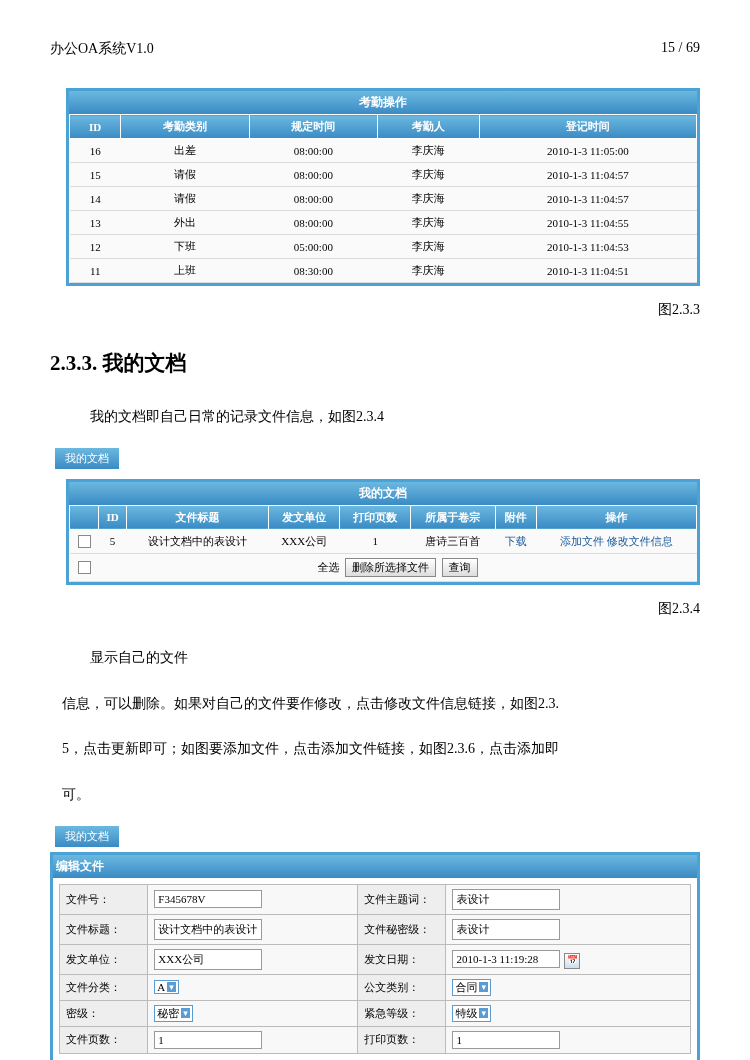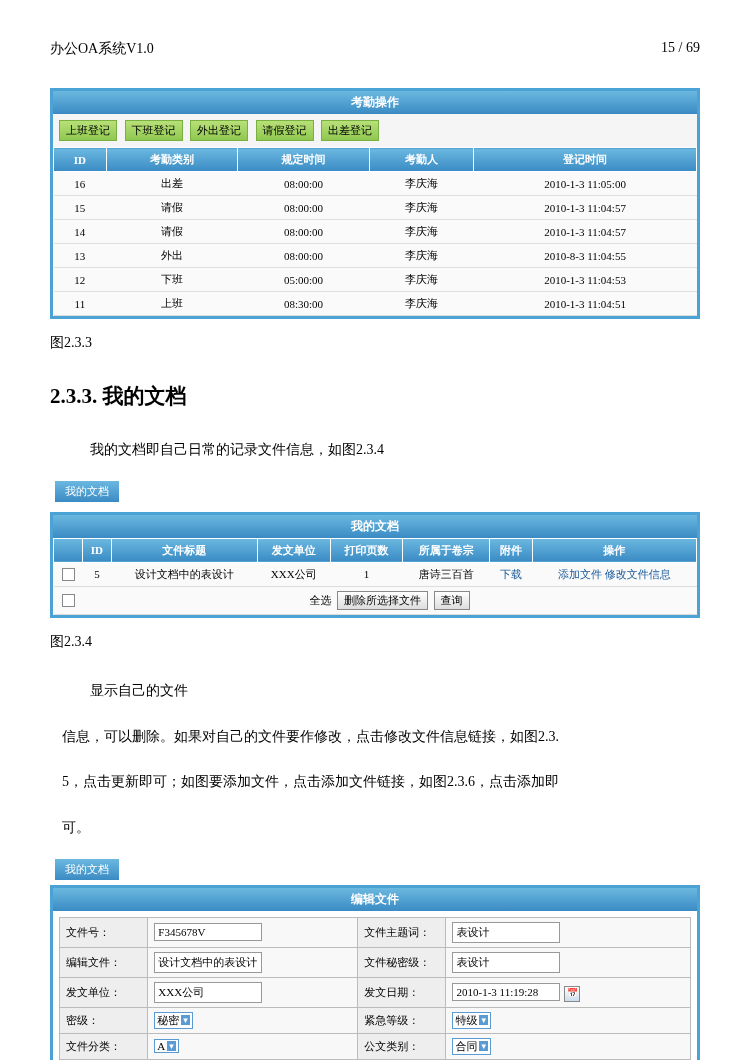--- a/index.html
+++ b/index.html
@@ -1,33 +1,33 @@
 <!DOCTYPE html>
 <html><head>
 <meta charset="utf-8">
 <style>
 body{margin:0;padding:40px 50px;font-family:SimSun,serif;font-size:14px;color:#000;background:#fff}
 .header{display:flex;margin-bottom:30px}
 .header-title{flex:1}
 .header-page{margin-left:36px}
-.panel{border:3px solid #4aa3d4;margin:10px 0 15px 0}
+.panel{border:3px solid #4aa3d4;margin:10px 0 15px 16px}
 .panel-title{background:linear-gradient(#6bb8e0,#3a8bc4);color:#fff;text-align:center;padding:3px;font-size:12px;font-weight:bold}
 .btn-row{padding:6px;background:#f5f5f5}
 .btn-g{display:inline-block;background:linear-gradient(#b8e078,#8fc850);border:1px solid #7ab040;padding:2px 6px;font-size:11px;margin-right:4px}
 .tbl{width:100%;border-collapse:collapse;font-size:11px}
 .tbl th{background:linear-gradient(#6bb8e0,#3a8bc4);color:#fff;padding:4px;border:1px solid #fff;font-weight:bold}
 .tbl td{padding:4px;border-bottom:1px solid #ddd;text-align:center;background:#fafafa}
-.caption{text-align:left;margin:10px 0 25px 0}
+.caption{text-align:right;margin:10px 0 25px 0}
 .section-heading{font-weight:bold;font-size:21px;margin:30px 0 25px 0}
 .body-text{margin:15px 12px;line-height:2.2;text-indent:2em}
 .tab{display:inline-block;background:linear-gradient(#6bb8e0,#3a8bc4);color:#fff;padding:3px 10px;font-size:11px;margin-left:5px}
 .small-btn{display:inline-block;border:1px solid #888;background:linear-gradient(#fff,#ddd);padding:1px 6px;font-size:11px}
 .link-text{color:#1a5a9a}
 .form-panel{border:3px solid #4aa3d4;margin-top:5px}
-.form-title{background:linear-gradient(#6bb8e0,#3a8bc4);color:#fff;text-align:center;padding:3px;font-size:12px;font-weight:bold}
+.form-title{background:linear-gradient(#6bb8e0,#3a8bc4);color:#fff;padding:3px;font-size:12px;font-weight:bold}
 .form-body{padding:6px}
 .form-tbl{width:100%;border-collapse:collapse;font-size:11px}
 .form-tbl td{border:1px solid #bbb;padding:4px 6px;background:#f8f8f8}
 .form-tbl td.lbl{background:#eee;width:14%}
 .inp{border:1px solid #999;background:#fff;padding:2px 3px;font-size:11px;min-width:100px;display:inline-block}
 .sel{border:1px solid #5a9bd4;background:#fff;padding:0 2px;font-size:11px;display:inline-flex;align-items:center}
 .sel-arrow{background:#5a9bd4;color:#fff;padding:0 2px;margin-left:2px;font-size:9px}
 .cal-icon{display:inline-block;width:14px;height:14px;border:1px solid #888;background:linear-gradient(#fff,#cde);margin-left:4px;vertical-align:middle;font-size:9px;text-align:center;line-height:12px}
 .cb{display:inline-block;width:11px;height:11px;border:1px solid #888;background:#fff;vertical-align:middle}
 </style>
@@ -35,27 +35,20 @@
 <body>
 
 
 <div class="header">
  <span class="header-title">办公OA系统V1.0</span>
  <span class="header-page">15 / 69</span>
 </div>
 
 <div class="panel">
  <div class="panel-title">考勤操作</div>
- <div class="btn-row">
-  <span class="btn-g">上班登记</span>
-  <span class="btn-g">下班登记</span>
-  <span class="btn-g">外出登记</span>
-  <span class="btn-g">请假登记</span>
-  <span class="btn-g">出差登记</span>
- </div>
  <table class="tbl">
   <tbody>
         <tr>
    <th>ID</th>
    <th>考勤类别</th>
    <th>规定时间</th>
    <th>考勤人</th>
    <th>登记时间</th>
   </tr>
   <tr>
@@ -77,21 +70,21 @@
           <td>请假</td>
           <td>08:00:00</td>
           <td>李庆海</td>
           <td>2010-1-3 11:04:57</td>
         </tr>
   <tr>
           <td>13</td>
           <td>外出</td>
           <td>08:00:00</td>
           <td>李庆海</td>
-          <td>2010-8-3 11:04:55</td>
+          <td>2010-1-3 11:04:55</td>
         </tr>
   <tr>
           <td>12</td>
           <td>下班</td>
           <td>05:00:00</td>
           <td>李庆海</td>
           <td>2010-1-3 11:04:53</td>
         </tr>
   <tr>
           <td>11</td>
@@ -157,52 +150,52 @@
  <div class="form-body">
   <table class="form-tbl">
    <tbody>
           <tr>
     <td class="lbl">文件号：</td>
     <td><span class="inp">F345678V</span></td>
     <td class="lbl">文件主题词：</td>
     <td><span class="inp">表设计</span></td>
    </tr>
    <tr>
-    <td class="lbl">编辑文件：</td>
+    <td class="lbl">文件标题：</td>
     <td><span class="inp">设计文档中的表设计</span></td>
     <td class="lbl">文件秘密级：</td>
     <td><span class="inp">表设计</span></td>
    </tr>
    <tr>
     <td class="lbl">发文单位：</td>
     <td><span class="inp">XXX公司</span></td>
     <td class="lbl">发文日期：</td>
     <td><span class="inp">2010-1-3 11:19:28</span><span class="cal-icon">📅</span></td>
    </tr>
    <tr>
+    <td class="lbl">文件分类：</td>
+    <td><span class="sel">
+                <span>A</span>
+                <span class="sel-arrow">▾</span>
+              </span></td>
+    <td class="lbl">公文类别：</td>
+    <td><span class="sel">
+                <span>合同</span>
+                <span class="sel-arrow">▾</span>
+              </span></td>
+   </tr>
+   <tr>
     <td class="lbl">密级：</td>
     <td><span class="sel">
                 <span>秘密</span>
                 <span class="sel-arrow">▾</span>
               </span></td>
     <td class="lbl">紧急等级：</td>
     <td><span class="sel">
                 <span>特级</span>
-                <span class="sel-arrow">▾</span>
-              </span></td>
-   </tr>
-   <tr>
-    <td class="lbl">文件分类：</td>
-    <td><span class="sel">
-                <span>A</span>
-                <span class="sel-arrow">▾</span>
-              </span></td>
-    <td class="lbl">公文类别：</td>
-    <td><span class="sel">
-                <span>合同</span>
                 <span class="sel-arrow">▾</span>
               </span></td>
    </tr>
    <tr>
     <td class="lbl">文件页数：</td>
     <td><span class="inp">1</span></td>
     <td class="lbl">打印页数：</td>
     <td><span class="inp">1</span></td>
    </tr>
 

